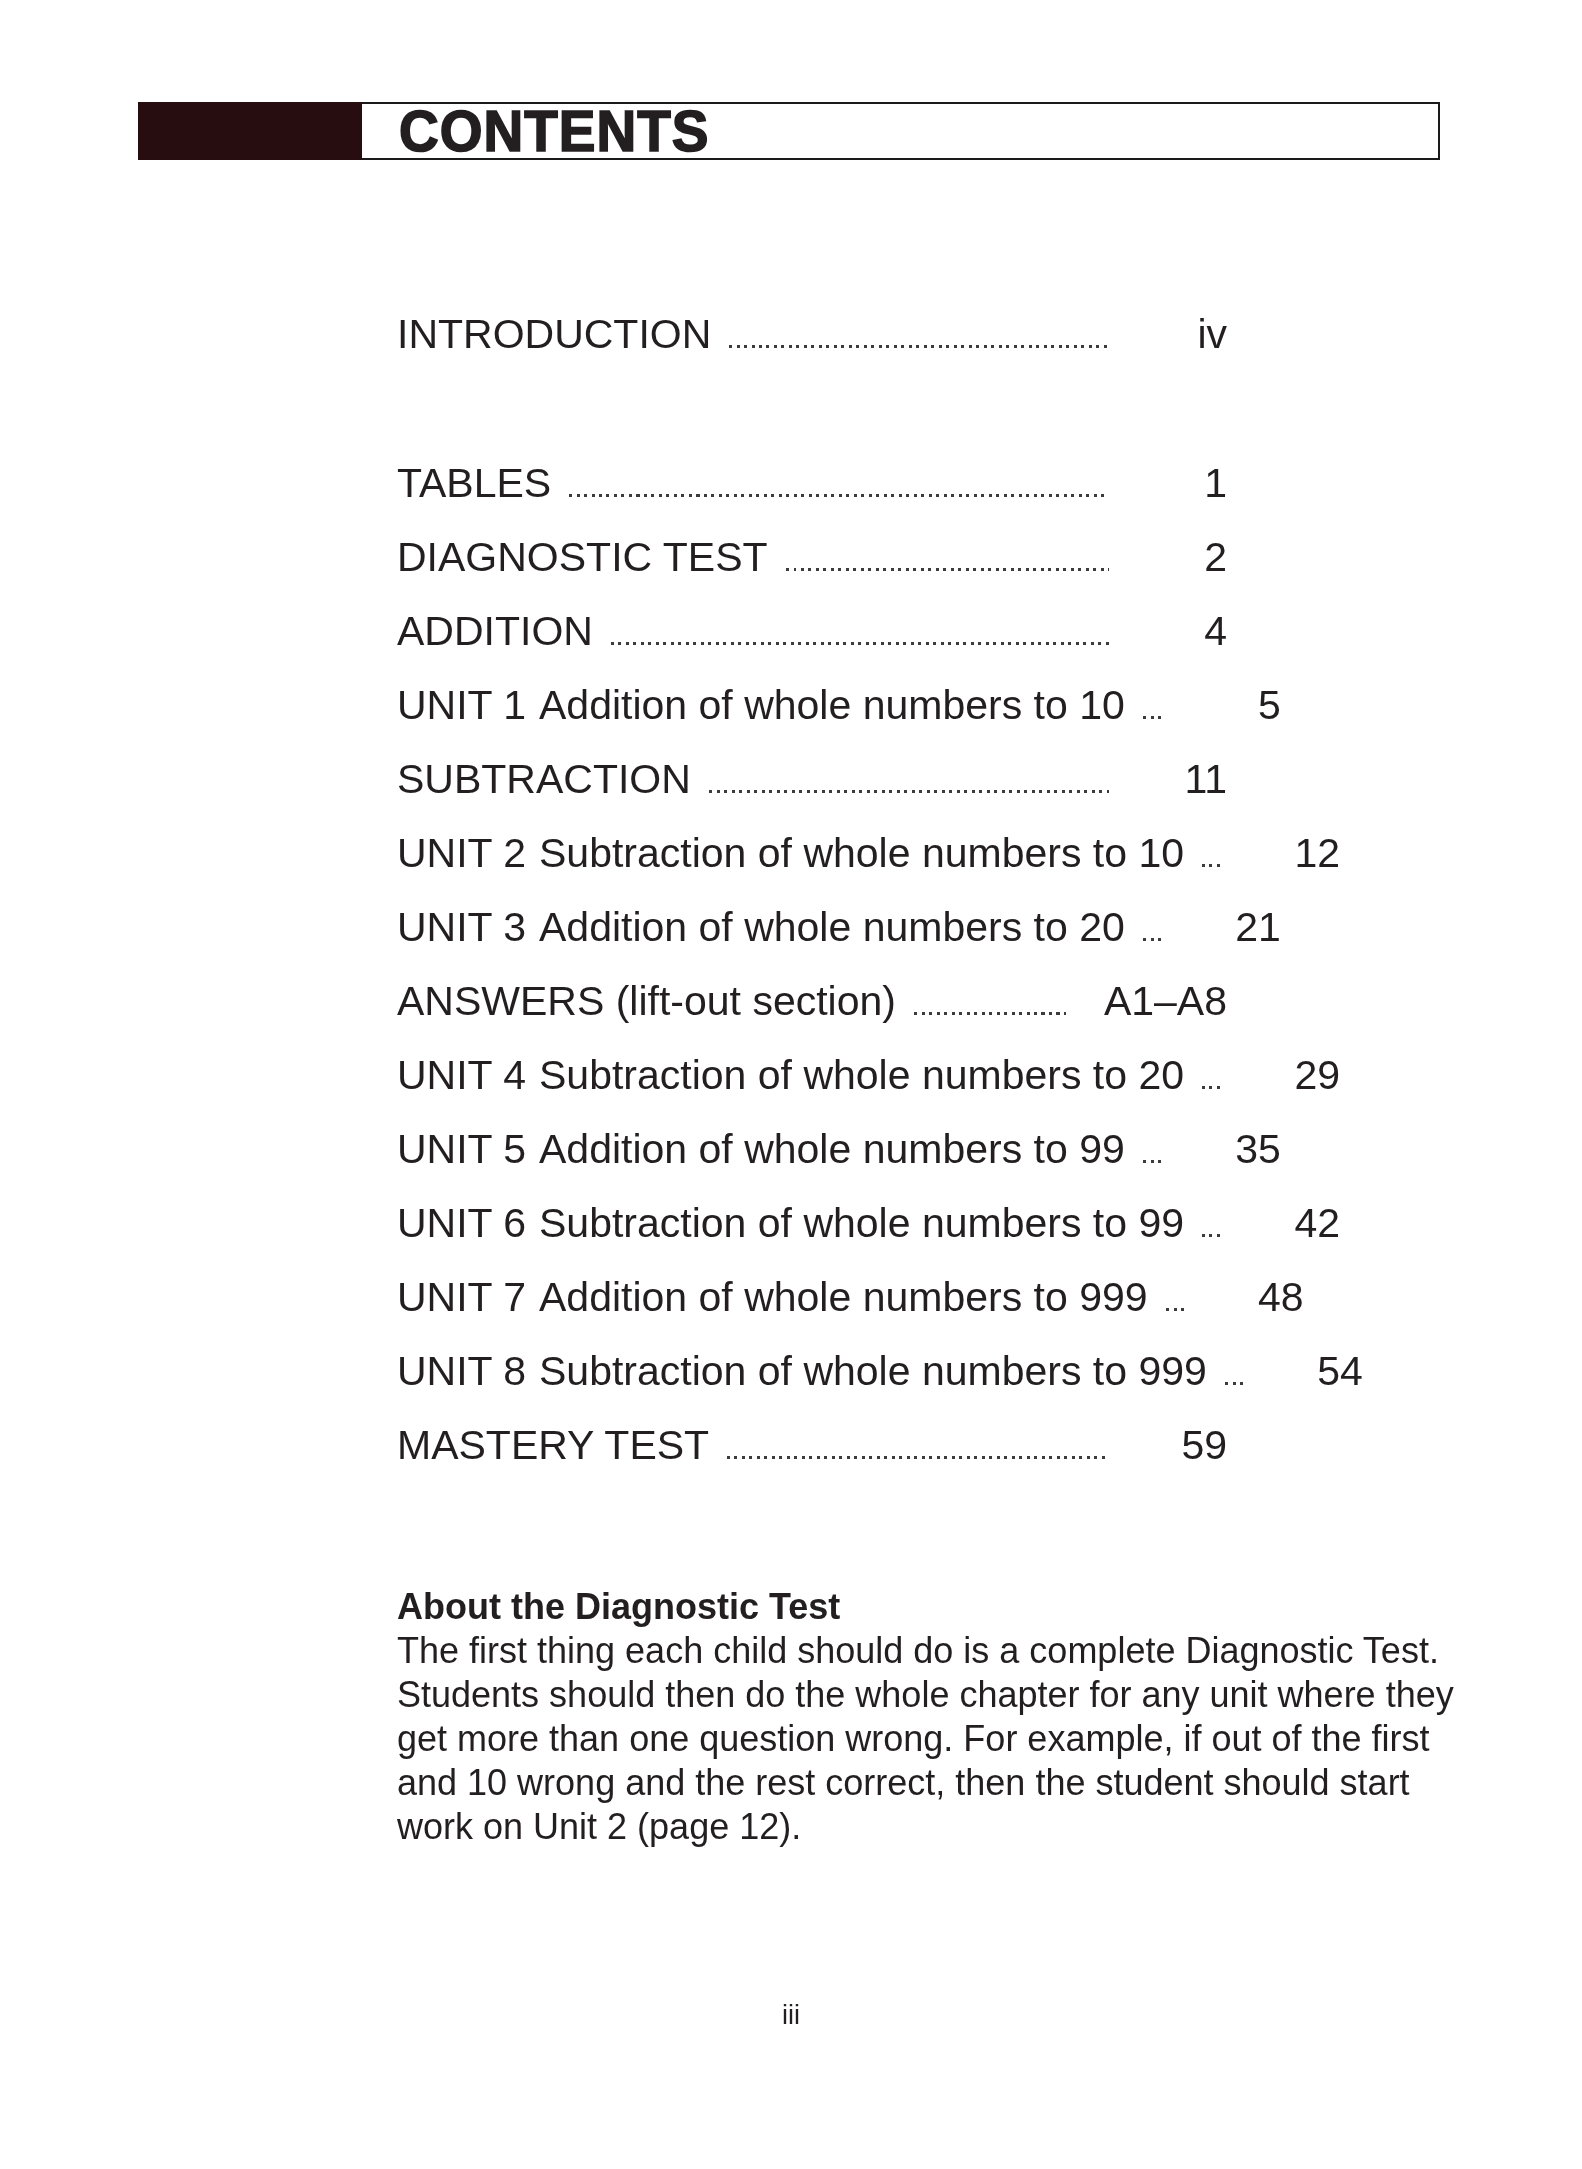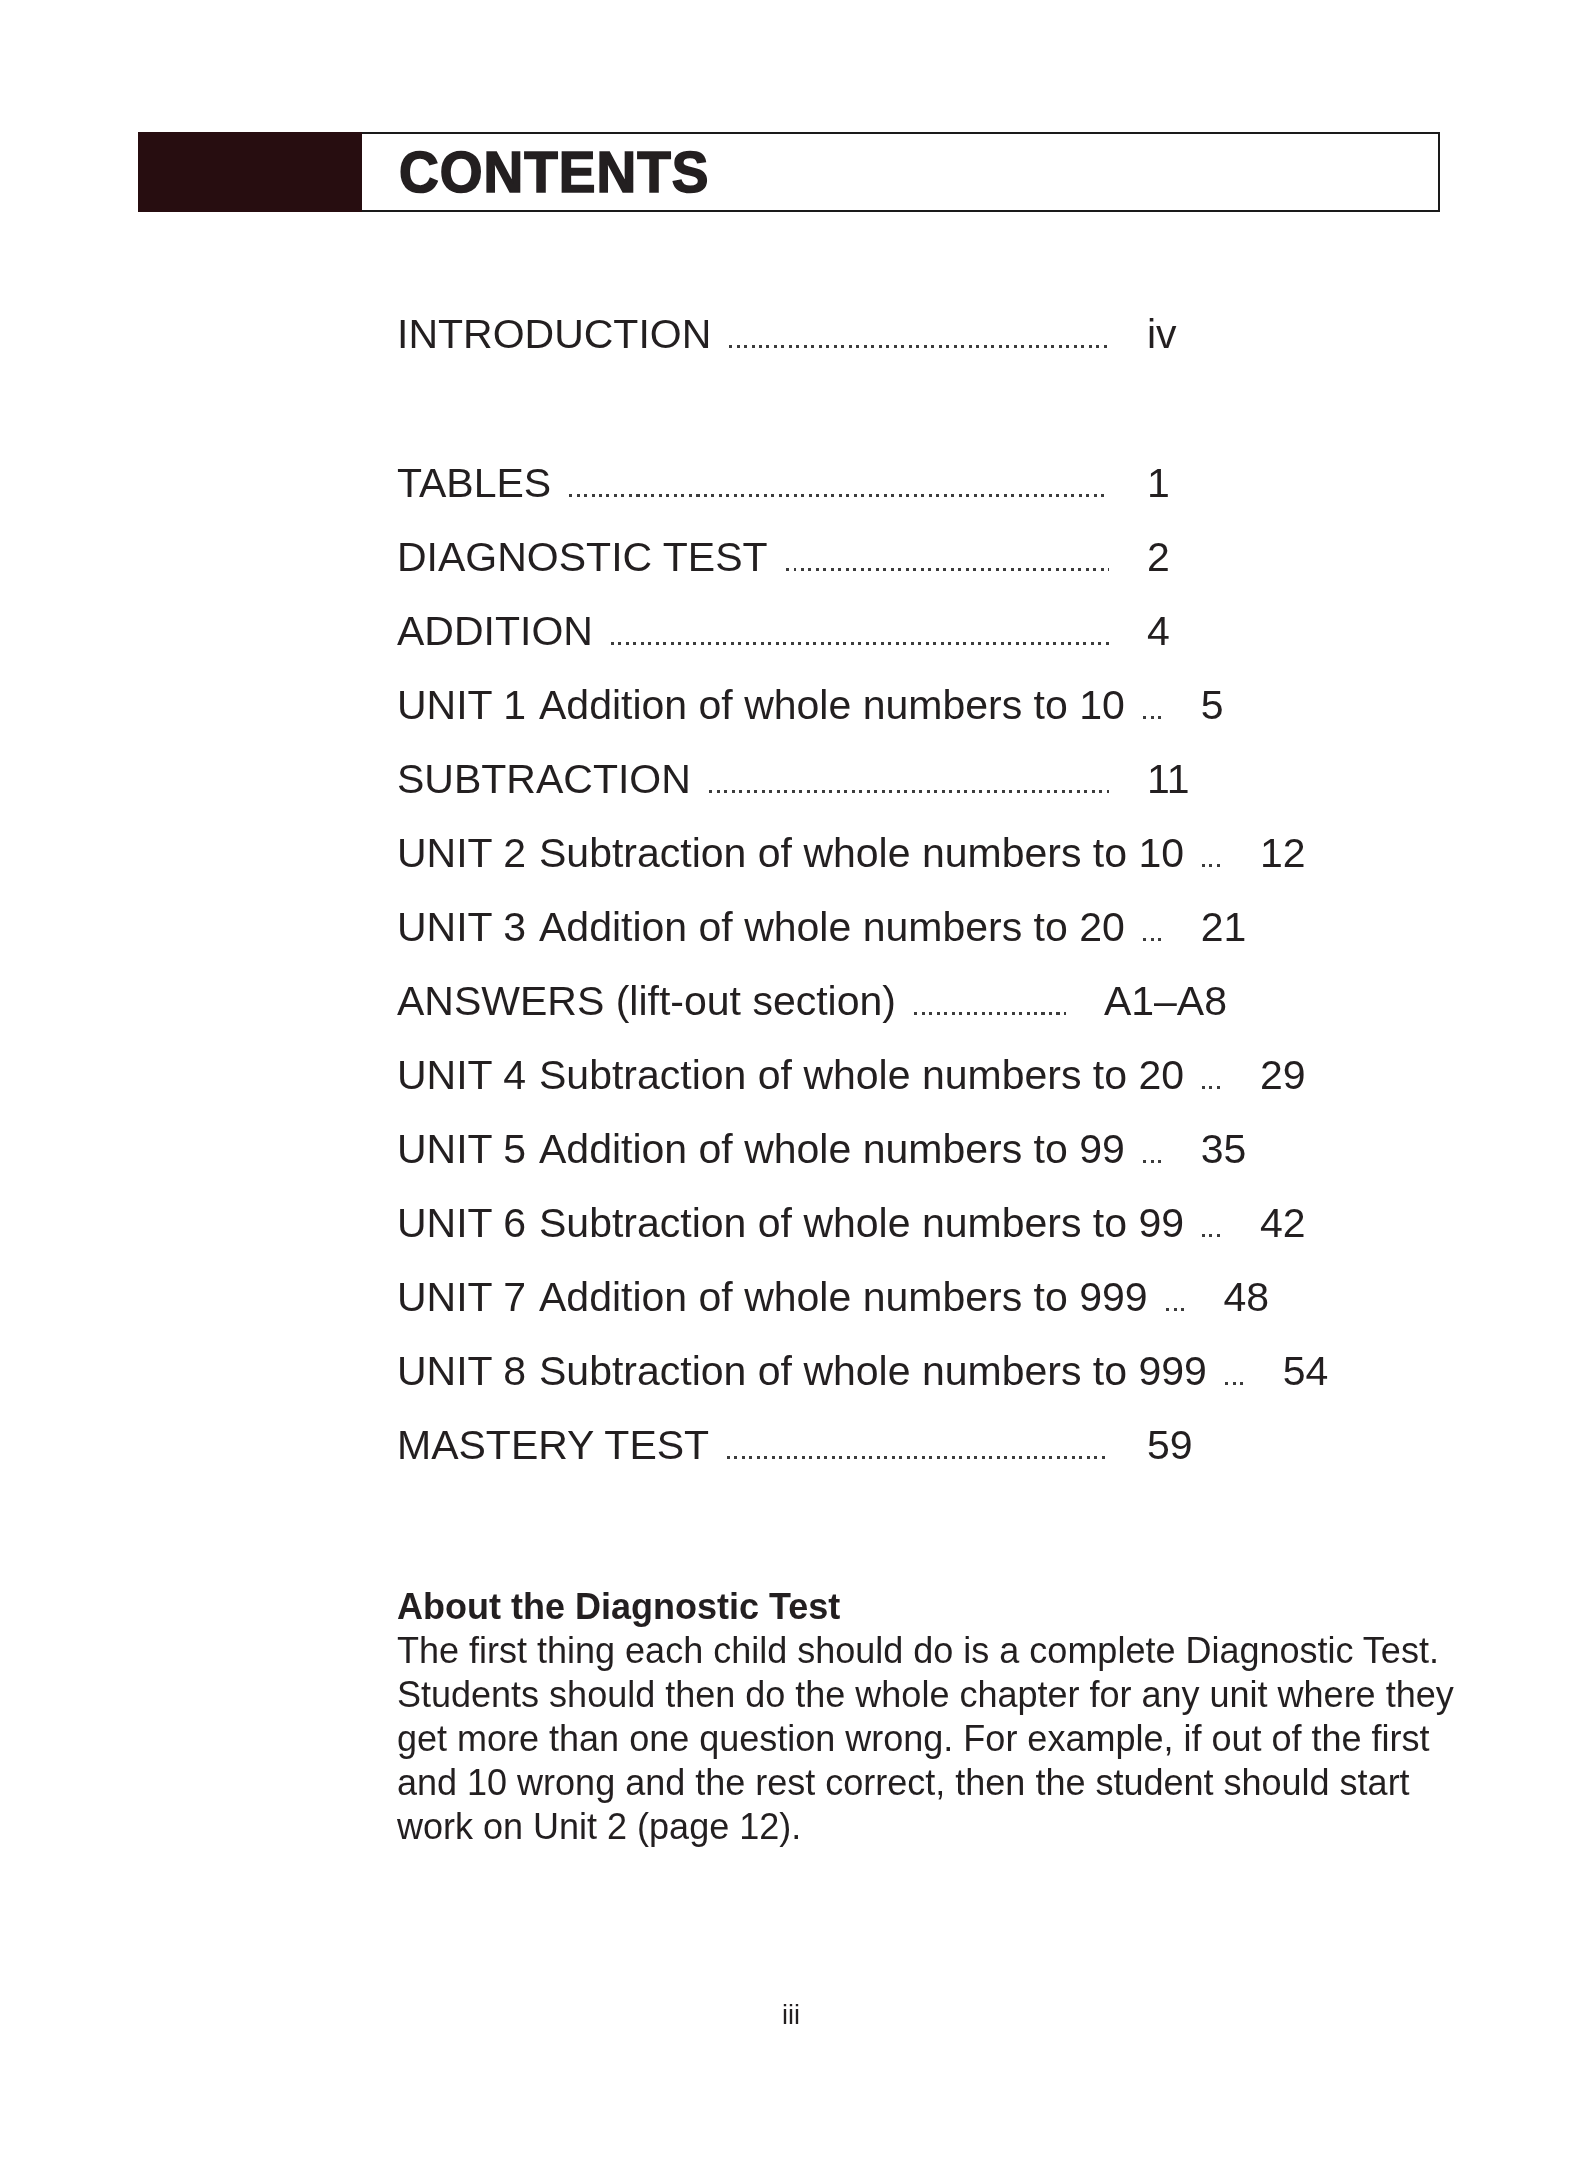--- a/index.html
+++ b/index.html
@@ -12,23 +12,23 @@
     background: #ffffff;
     font-family: "Liberation Sans", sans-serif;
     color: #231f20;
     overflow: hidden;
   }
 
   
   .header {
     position: absolute;
     left: 138px;
-    top: 132px;
+    top: 102px;
     width: 1302px;
-    height: 80px;
+    height: 58px;
     display: flex;
     align-items: stretch;
   }
   .accent-block {
     width: 224px;
     background: #270d10;
     flex: none;
   }
   .title-box {
     flex: 1 1 auto;
@@ -73,20 +73,21 @@
   .dots {
     flex: 1 1 auto;
     height: 3px;
     margin: 0 38px 3px 18px;
     background: repeating-linear-gradient(90deg, #3c3c3c 0 3px, transparent 3px 7.5px);
     min-width: 20px;
   }
   .toc-page {
     flex: none;
     min-width: 80px;
+    text-align: right;
   }
 
   
   .about {
     position: absolute;
     left: 397px;
     top: 1588px;
     width: 850px;
     font-size: 36px;
   }

